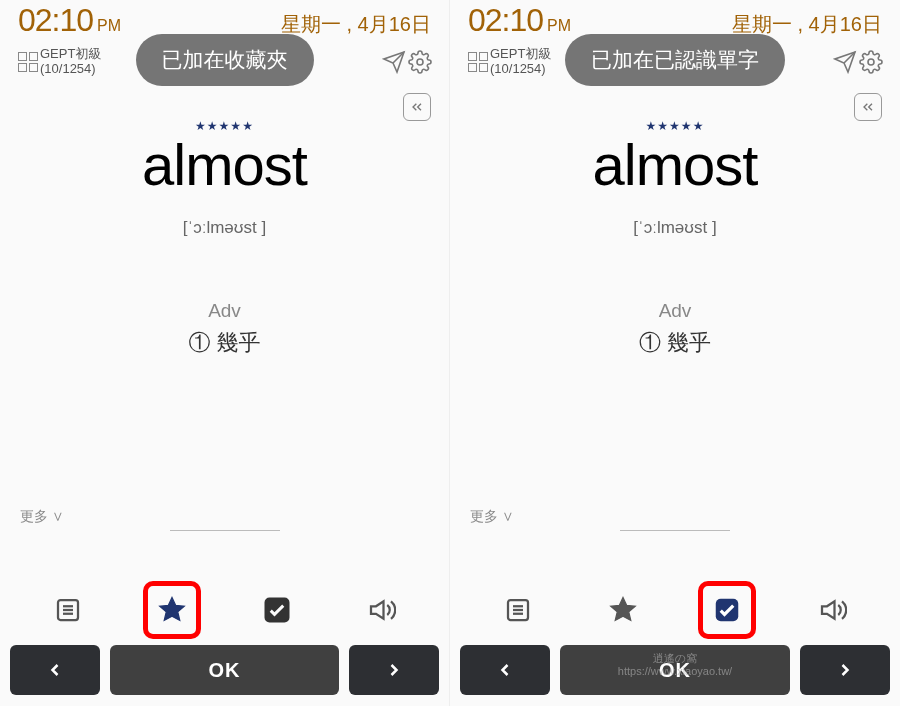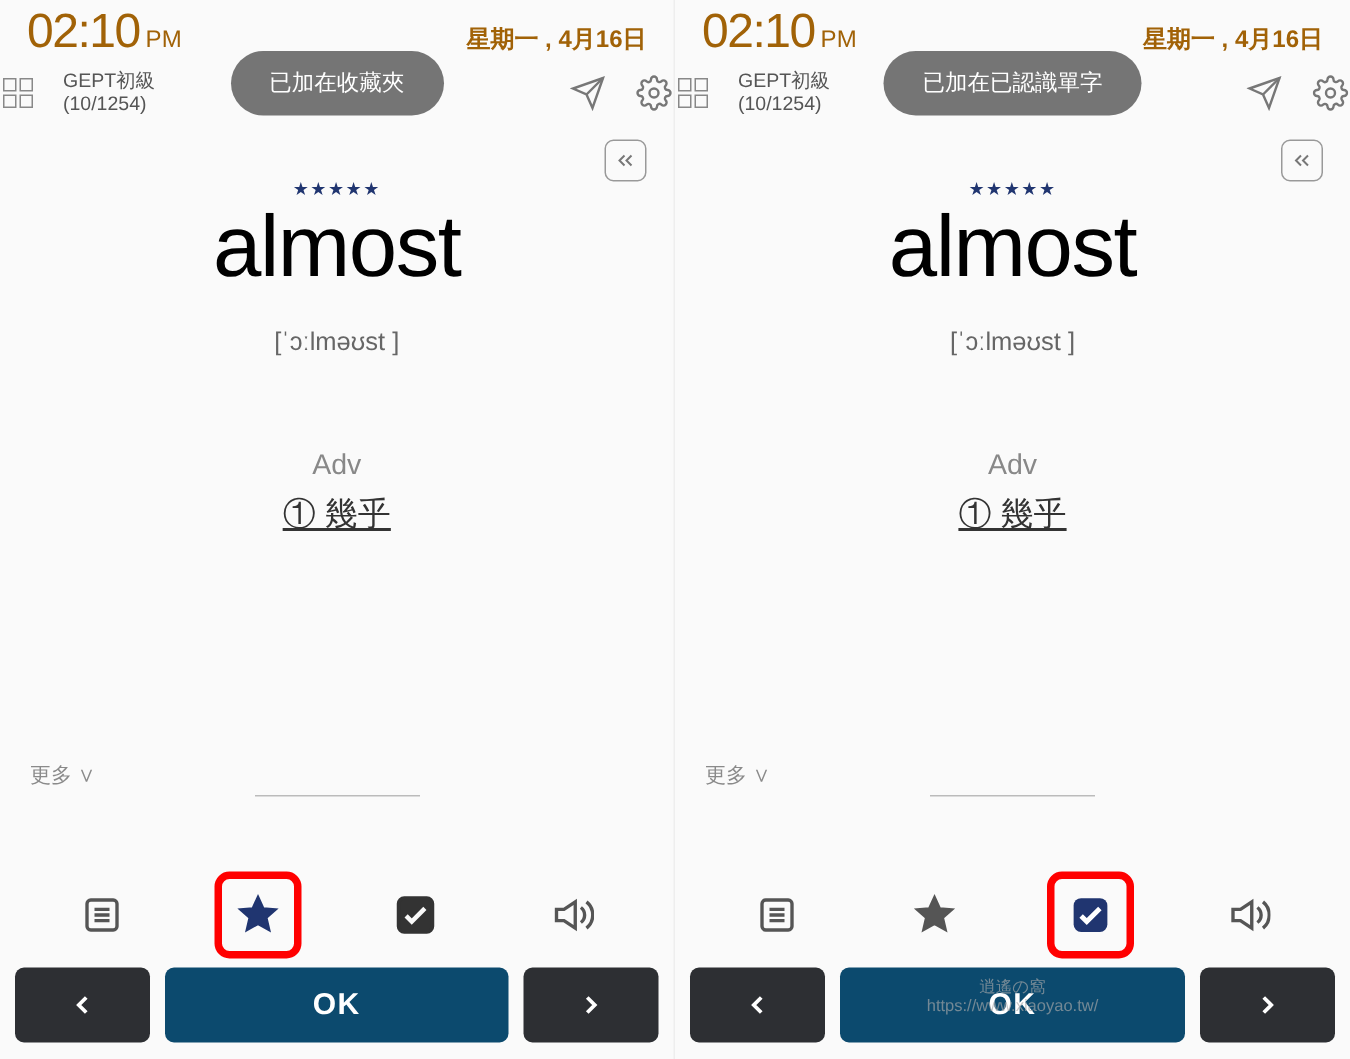--- a/index.html
+++ b/index.html
@@ -5,55 +5,55 @@
 * { margin:0; padding:0; box-sizing:border-box; font-family:-apple-system,"Helvetica Neue",Arial,"PingFang TC","Microsoft JhengHei",sans-serif; }
 html,body { width:900px; height:706px; overflow:hidden; background:#fff; }
 .stage { display:flex; width:900px; height:706px; }
 .pane { width:450px; height:706px; background:#fafafa; position:relative; border-right:1px solid #eee; }
 .pane:last-child { border-right:none; }
 
 .status { display:flex; align-items:baseline; justify-content:space-between; padding:2px 18px 0; color:#a16207; }
 .clock { display:flex; align-items:baseline; gap:4px; }
 .clock-time { font-size:32px; font-weight:400; letter-spacing:-1px; }
 .clock-mer { font-size:16px; font-weight:400; }
-.date { font-size:16px;font-weight:bold; }
-
-.toolbar { display:flex; align-items:center; padding:0 0; height:46px; gap:18px; color:#666; position:relative; }
+.date { font-size:20px; }
+
+.toolbar { display:flex; align-items:center; padding:0 16px; height:46px; gap:0; color:#666; position:relative; }
 .tb-grid { width:24px; height:24px; display:flex; flex-wrap:wrap; gap:2px; align-content:center; justify-content:center; }
 .tb-grid span { width:9px; height:9px; border:1.5px solid #888; }
 .tb-deck { font-size:13px; line-height:1.15; color:#555; }
 .spacer { flex:1; }
 .tb-ic { width:26px; height:26px; color:#777; display:flex; align-items:center; justify-content:center; }
 .tb-ic svg { width:24px; height:24px; }
 
-.toast { position:absolute; top:34px; left:50%; transform:translateX(-50%); background:#757575; color:#fff; font-size:15px; padding:12px 26px; border-radius:28px; white-space:nowrap; z-index:5; }
+.toast { position:absolute; top:34px; left:50%; transform:translateX(-50%); background:#757575; color:#fff; font-size:21px; padding:12px 26px; border-radius:28px; white-space:nowrap; z-index:5; }
 
 .card { position:relative; padding:34px 20px 0; }
 .collapse { position:absolute; right:18px; top:8px; width:28px; height:28px; border:1.5px solid #999; border-radius:6px; display:flex; align-items:center; justify-content:center; color:#777; }
 .stars { text-align:center; color:#203570; font-size:12px; letter-spacing:1px; }
 .word { text-align:center; font-size:58px; font-weight:500; color:#000000; margin-top:-2px; letter-spacing:-1px; }
 .ipa { text-align:center; color:#666; font-size:17px; margin-top:20px; }
 .pos { text-align:center; color:#888; font-size:19px; margin-top:62px; }
-.def { text-align:center; font-size:22px; color:#333; margin-top:6px;text-decoration:underline; }
+.def { text-align:center; font-size:22px; color:#333; margin-top:6px; }
 .more { text-align:left; color:#8a8a8a; font-size:14px; margin-top:150px; }
 .divider { width:110px; height:1px; background:#bbb; margin:4px auto 0; }
 
 .iconrow { display:flex; justify-content:space-around; align-items:center; padding:16px 16px 8px; margin-top:40px; }
 .ir { width:46px; height:46px; display:flex; align-items:center; justify-content:center; color:#444; position:relative; }
 .ir svg { width:30px; height:30px; }
 .ir.star-on svg { fill:#203570; stroke:#203570; }
 .ir.star-off svg { fill:#555; stroke:#555; }
 .ir.check-off { }
 .ir.check-on .chk { fill:#203570; }
 .redbox { position:absolute; inset:-6px; border:5px solid #ff0000; border-radius:10px; pointer-events:none; }
 
 .navrow { display:flex; gap:10px; padding:4px 10px 12px; }
 .nav { height:50px; border-radius:6px; display:flex; align-items:center; justify-content:center; color:#fff; }
 .nav.side { width:90px; background:#2d2f33; }
-.nav.ok { flex:1; background:#0c4a6e; font-size:20px; font-weight:600; letter-spacing:1px; }
+.nav.ok { flex:1; background:#404040; font-size:20px; font-weight:600; letter-spacing:1px; }
 .nav svg { width:20px; height:20px; stroke:#fff; }
 
 .watermark { position:absolute; left:50%; bottom:28px; transform:translateX(-50%); font-size:11px; color:#aaa; opacity:.65; pointer-events:none; text-align:center; line-height:1.2; }
 </style>
 </head>
 <body>
 
 <div class="stage">
 
   <div class="pane">

